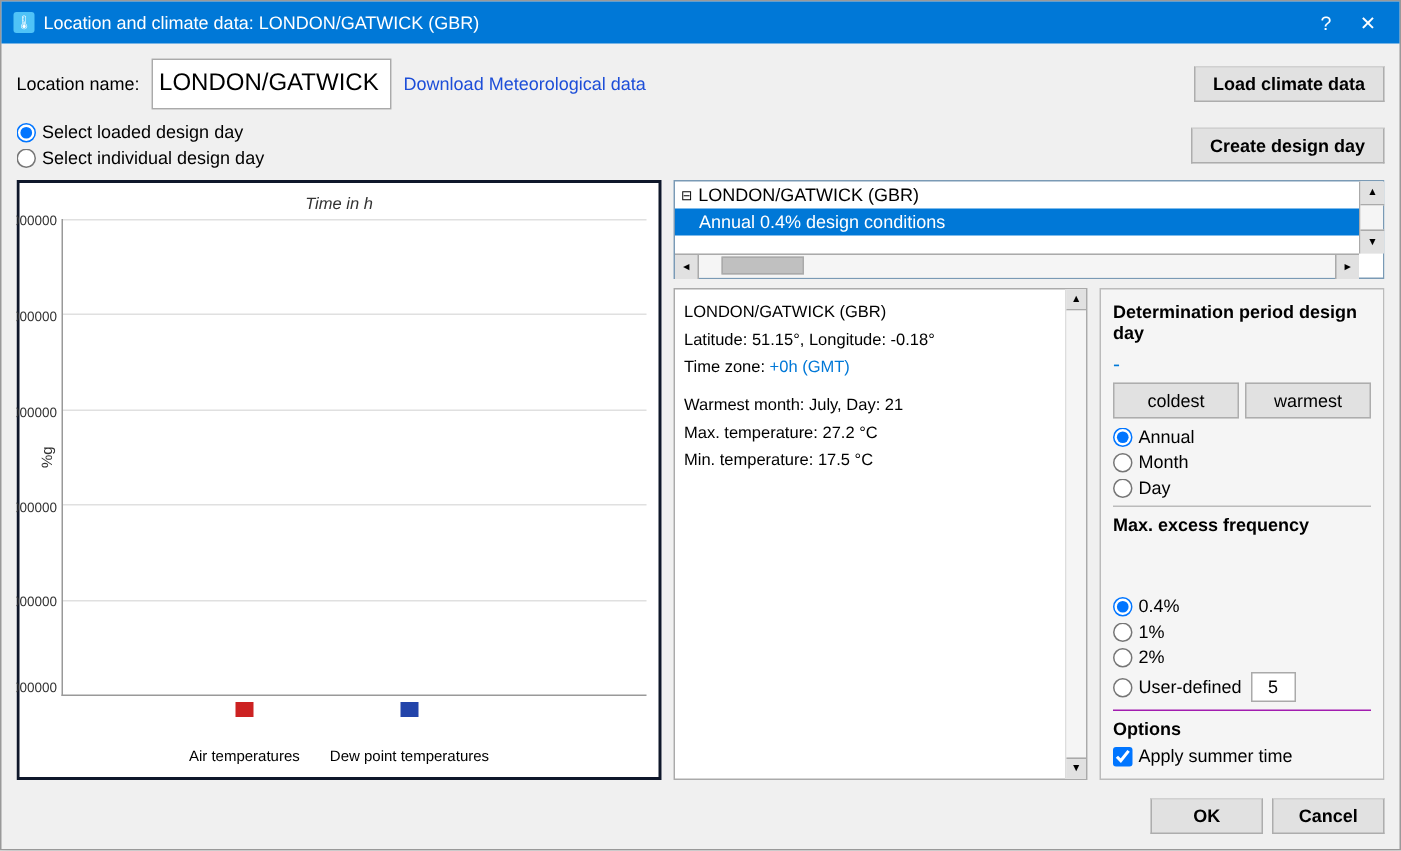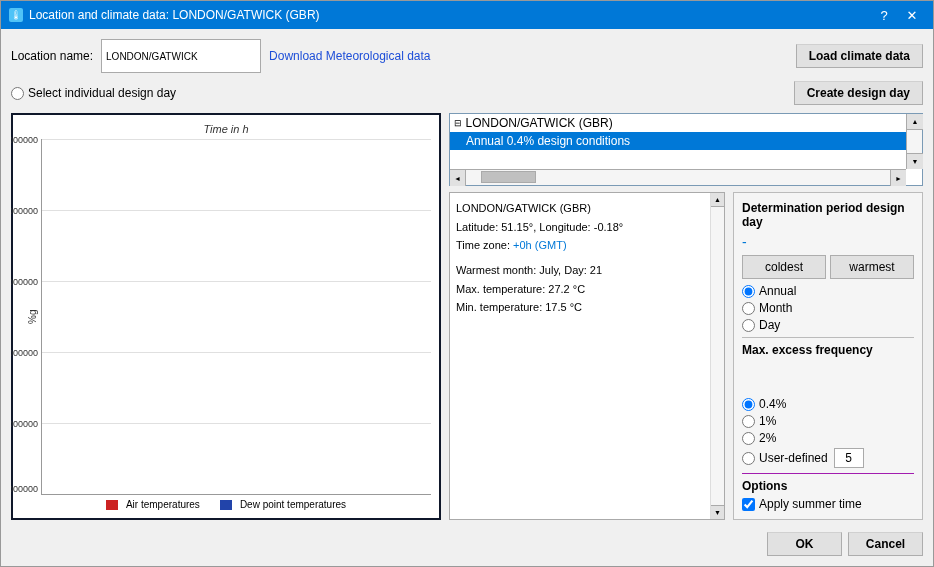--- a/index.html
+++ b/index.html
@@ -73,21 +73,21 @@
     .location-label {
       font-size: 12px;
       white-space: nowrap;
     }
     
     .location-input {
       width: 160px;
       height: 22px;
       border: 1px solid #aaa;
       padding: 16px 4px;
-      font-size: 10px;
+      font-size: 16px;
       background: white;
     }
     
     .download-link {
       color: #1d4ed8;
       text-decoration: none;
       font-size: 12px;
       cursor: pointer;
     }
     
@@ -210,21 +210,22 @@
       display: flex;
       justify-content: center;
       gap: 20px;
       margin-top: 4px;
       font-size: 10px;
     }
     
     .legend-item {
       display: flex;
       align-items: center;
-      gap: 8px;
+      gap: 21px;
+      flex-direction: column;
     }
     
     .legend-color {
       width: 12px;
       height: 10px;
     }
     
     .right-panel {
       flex: 1;
       display: flex;
@@ -325,20 +326,24 @@
     <div class="top-controls-row">
       <span class="location-label">Location name:</span>
       <input type="text" class="location-input" value="LONDON/GATWICK" style="">
       <a href="#" class="download-link">Download Meteorological data</a>
       <div class="spacer"></div>
       <button class="btn btn-primary">Load climate data</button>
     </div>
 
     <div class="top-controls-row">
       <div class="radio-section">
+        <label class="radio-item">
+          <input type="radio" name="designday" checked="" style="">
+          <span>Select loaded design day</span>
+        </label>
         <label class="radio-item">
           <input type="radio" name="designday" style="">
           <span>Select individual design day</span>
         </label>
       </div>
       <div class="spacer"></div>
       <button class="btn btn-primary">Create design day</button>
     </div>
 
     <div class="middle-section">

